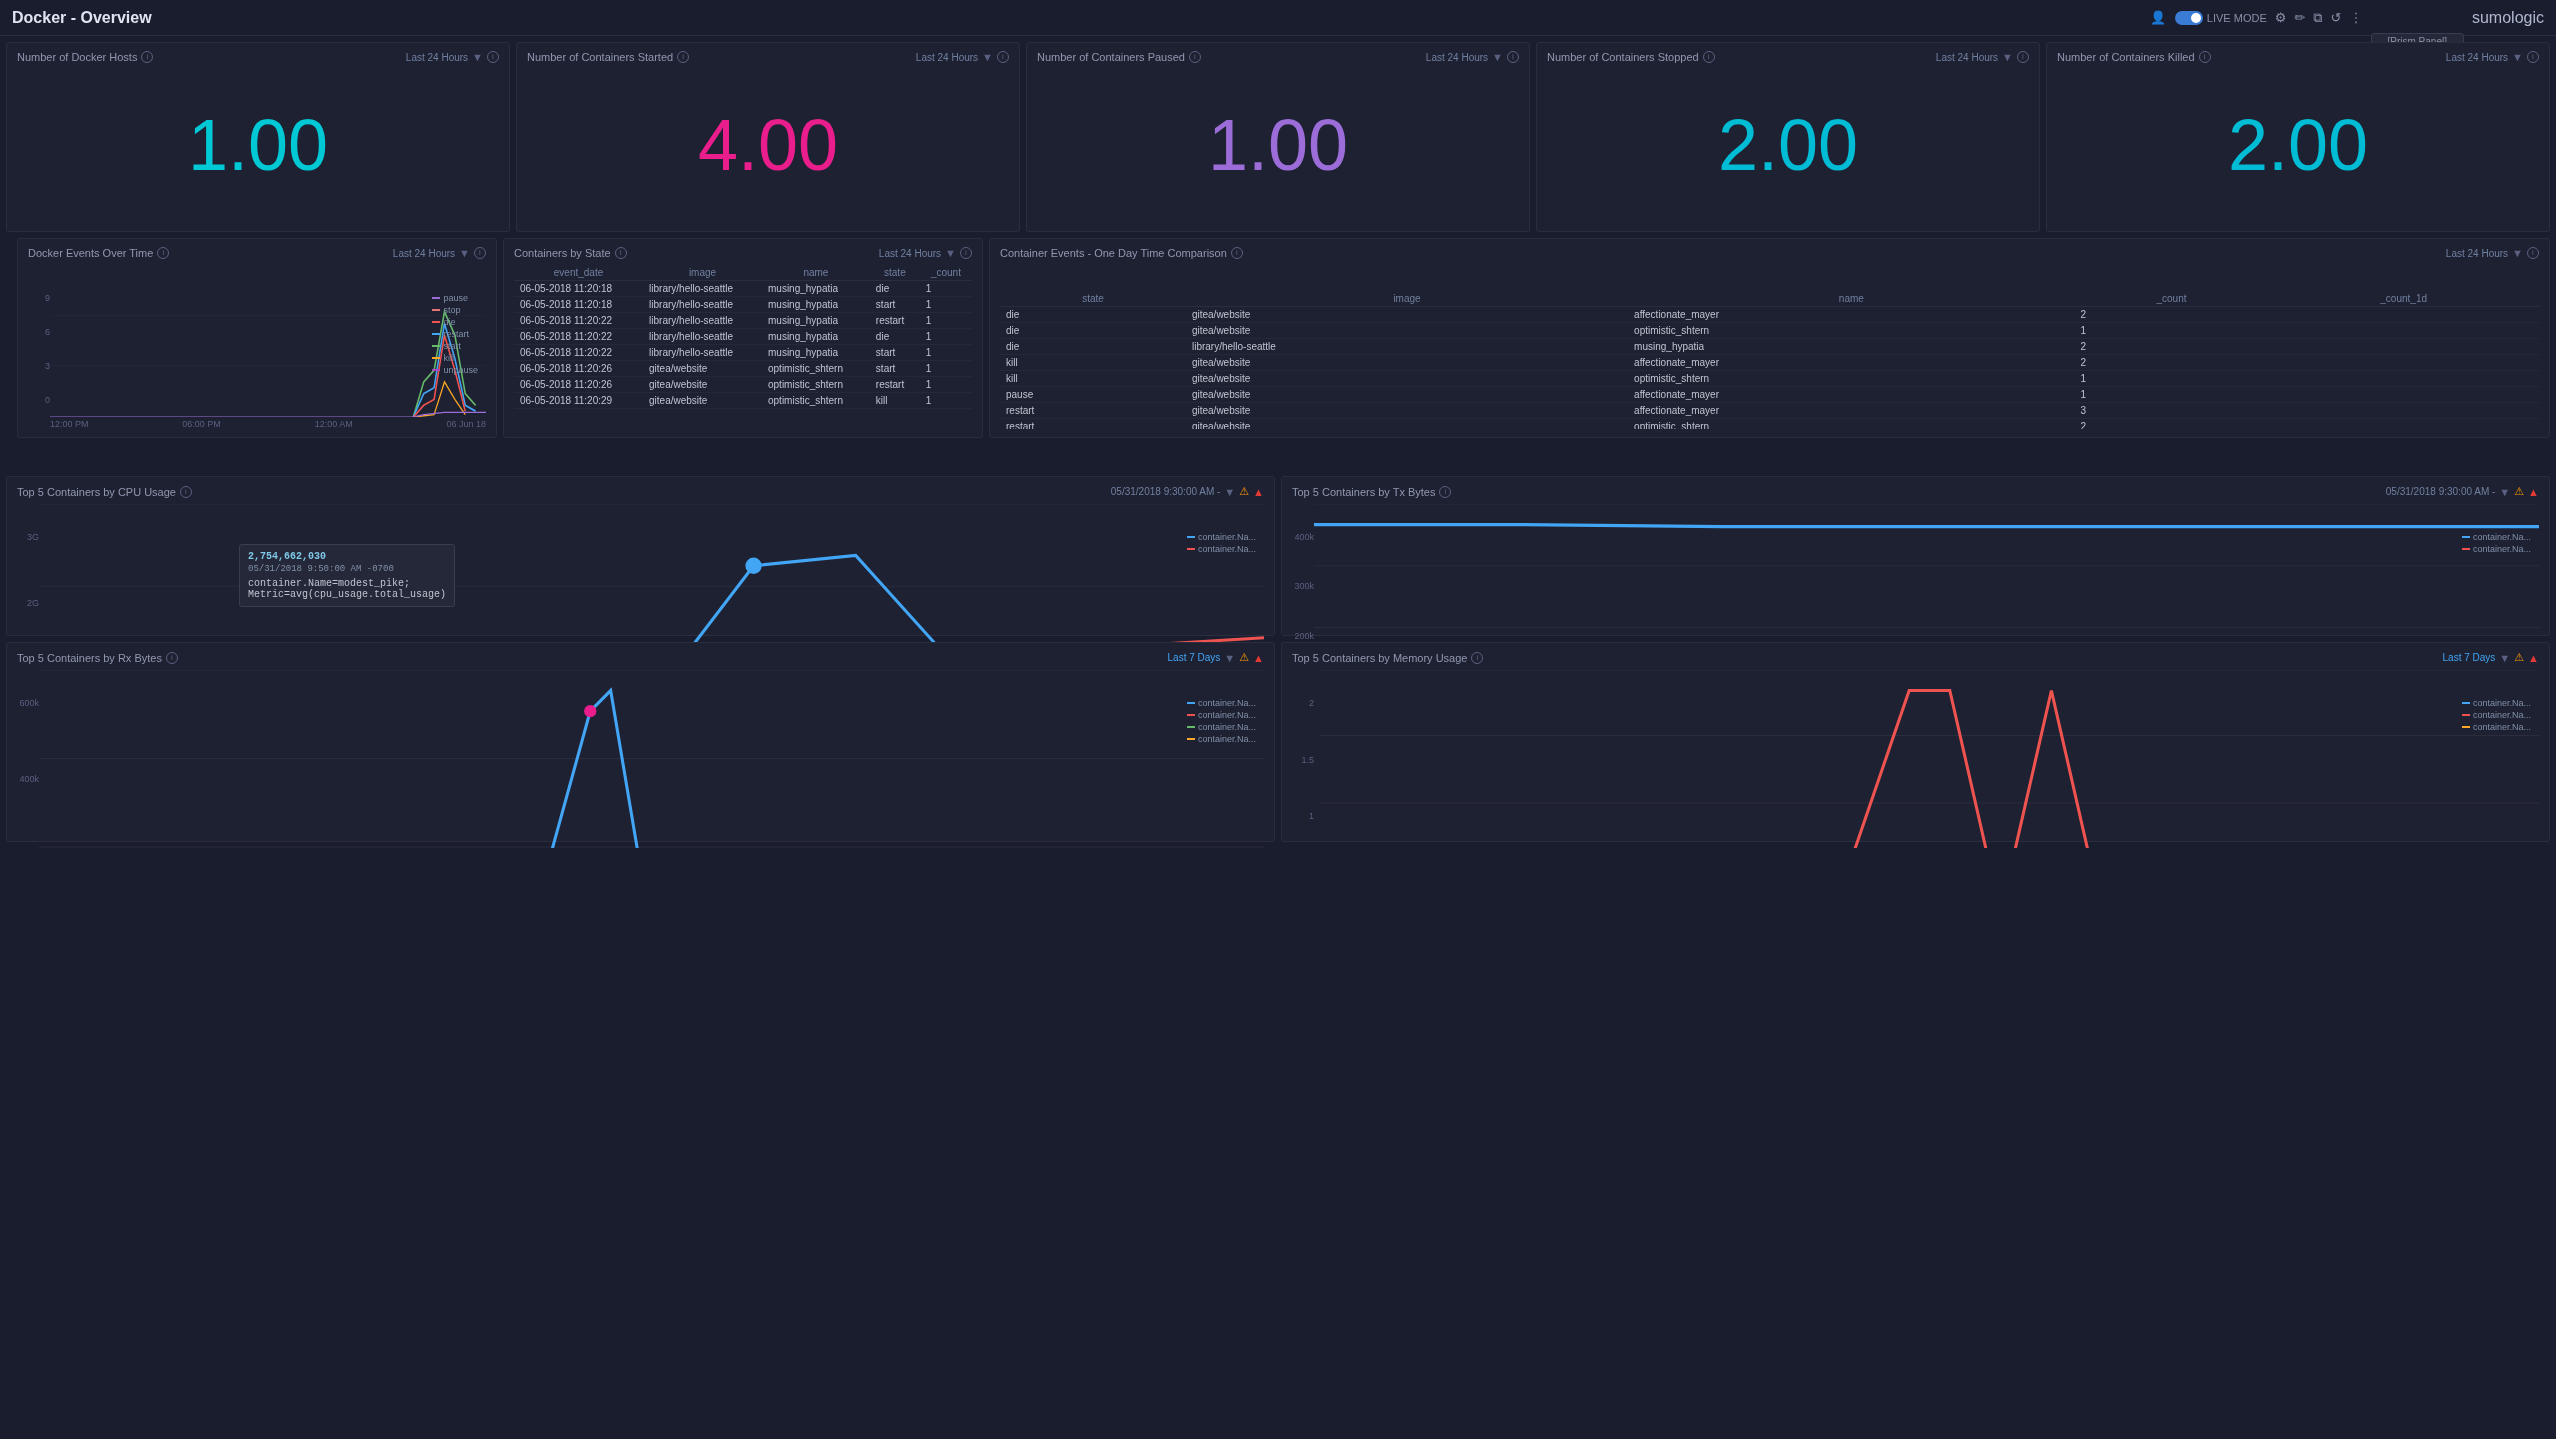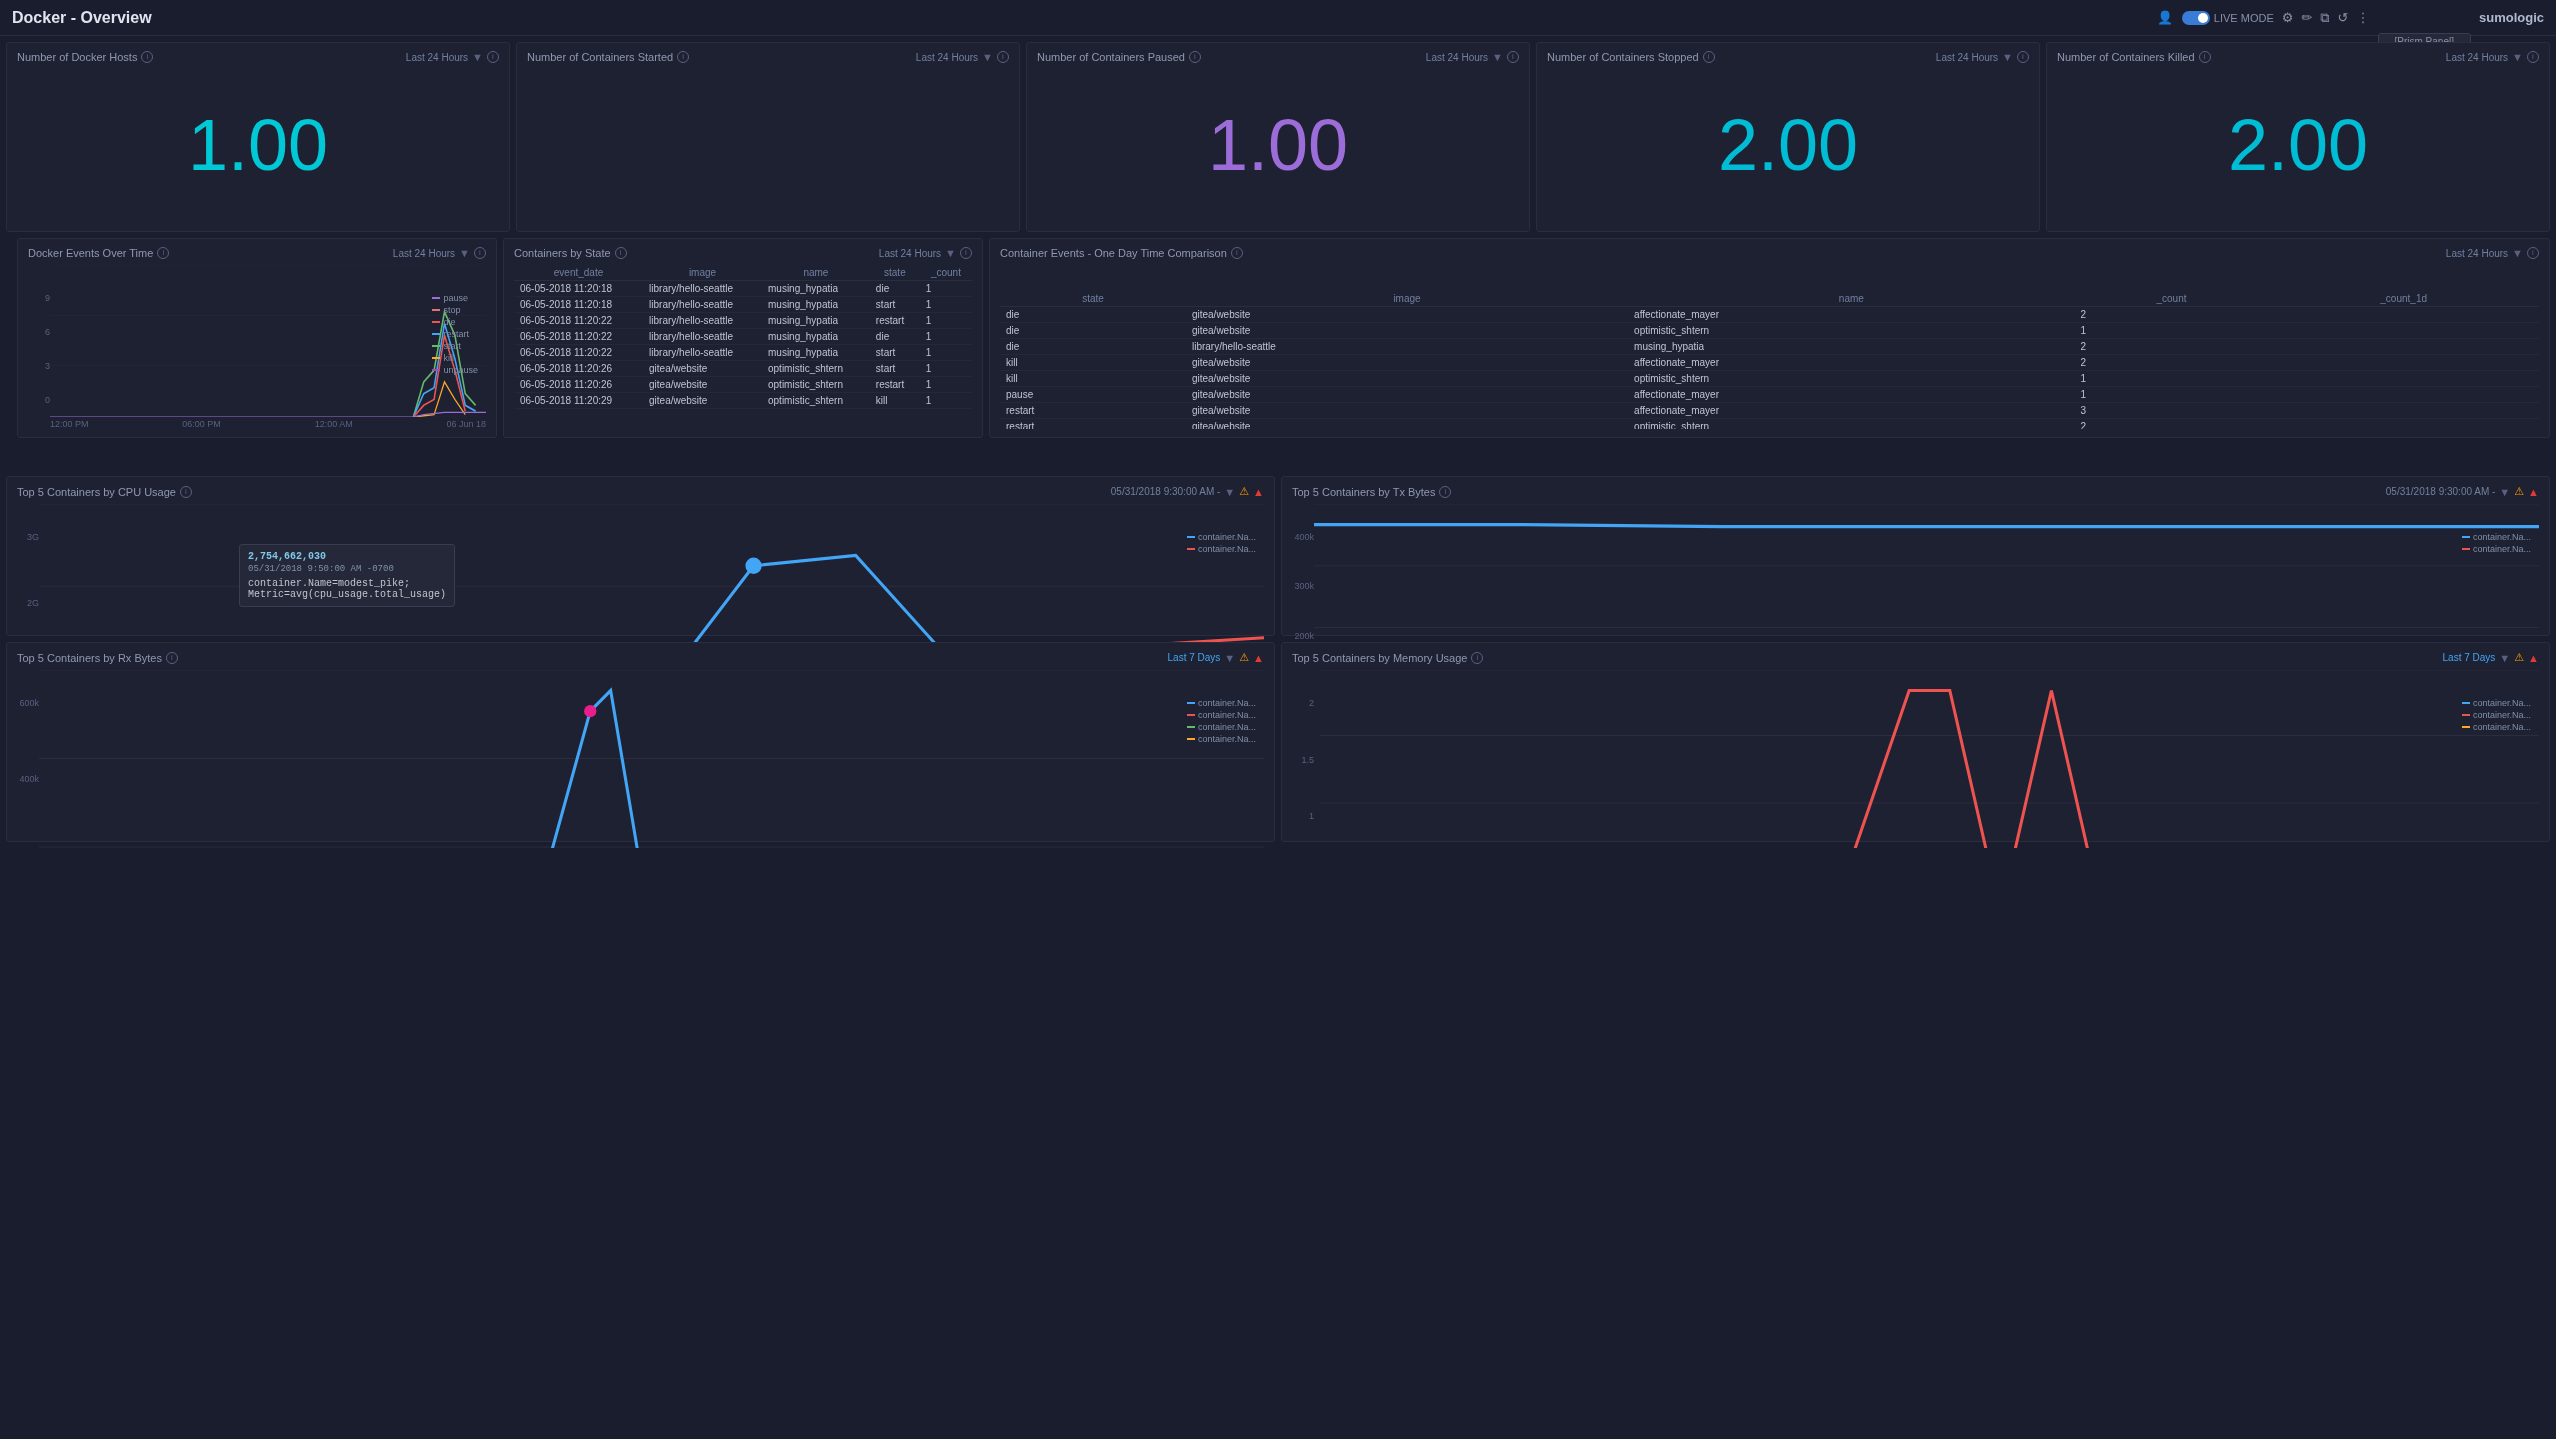--- a/index.html
+++ b/index.html
@@ -61,22 +61,22 @@
       background: #252838;
       border: 1px solid #3a3d52;
       padding: 2px 16px;
       border-radius: 3px;
       font-size: 10px;
       color: #8890a8;
       margin-top: 48px;
     }
     .sumo-logo {
       color: #b0b8d0;
-      font-size: 13px;
-      font-weight: bold;
+      font-size: 16px;
+      font-weight: normal;
     }
 
     
     .dashboard {
       padding: 6px;
       display: flex;
       flex-direction: column;
       gap: 6px;
     }
 
@@ -364,20 +364,21 @@
         <span class="card-title">
           <span>Number of Containers Started</span>
           <span class="icon-info">i</span>
         </span>
         <span class="card-meta">
           <span>Last 24 Hours</span>
           <span class="icon-filter">▼</span>
           <span class="icon-info">i</span>
         </span>
       </div>
+      <div class="metric-value pink">4.00</div>
     </div>
 
     <div class="metric-card">
       <div class="card-header">
         <span class="card-title">
           <span>Number of Containers Paused</span>
           <span class="icon-info">i</span>
         </span>
         <span class="card-meta">
           <span>Last 24 Hours</span>

